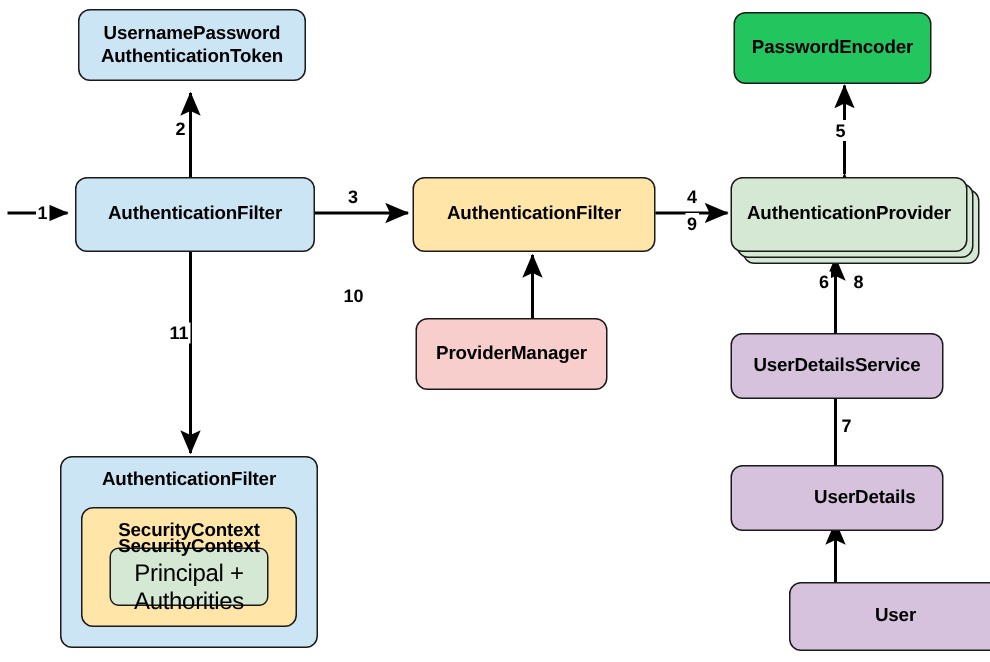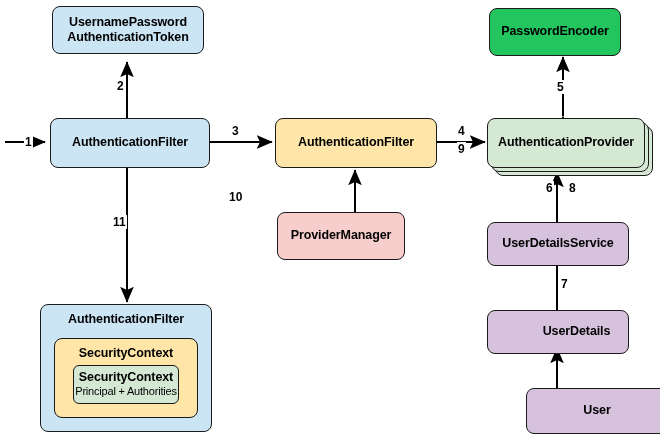--- a/index.html
+++ b/index.html
@@ -36,21 +36,21 @@
     justify-content: center;
     text-align: center;
     color: #000000;
     font-size: 12.5px;
     font-weight: bold;
     line-height: 1.22;
     letter-spacing: -0.1px;
   }
   .node .sub {
     font-weight: normal;
-    font-size: 11px;
+    font-size: 16px;
     letter-spacing: -0.2px;
   }
   .node.titled {
     justify-content: flex-start;
     padding-top: 7px;
   }
   .stack-shadow {
     position: absolute;
     box-sizing: border-box;
     border: 1.6px solid #1a1a1a;

